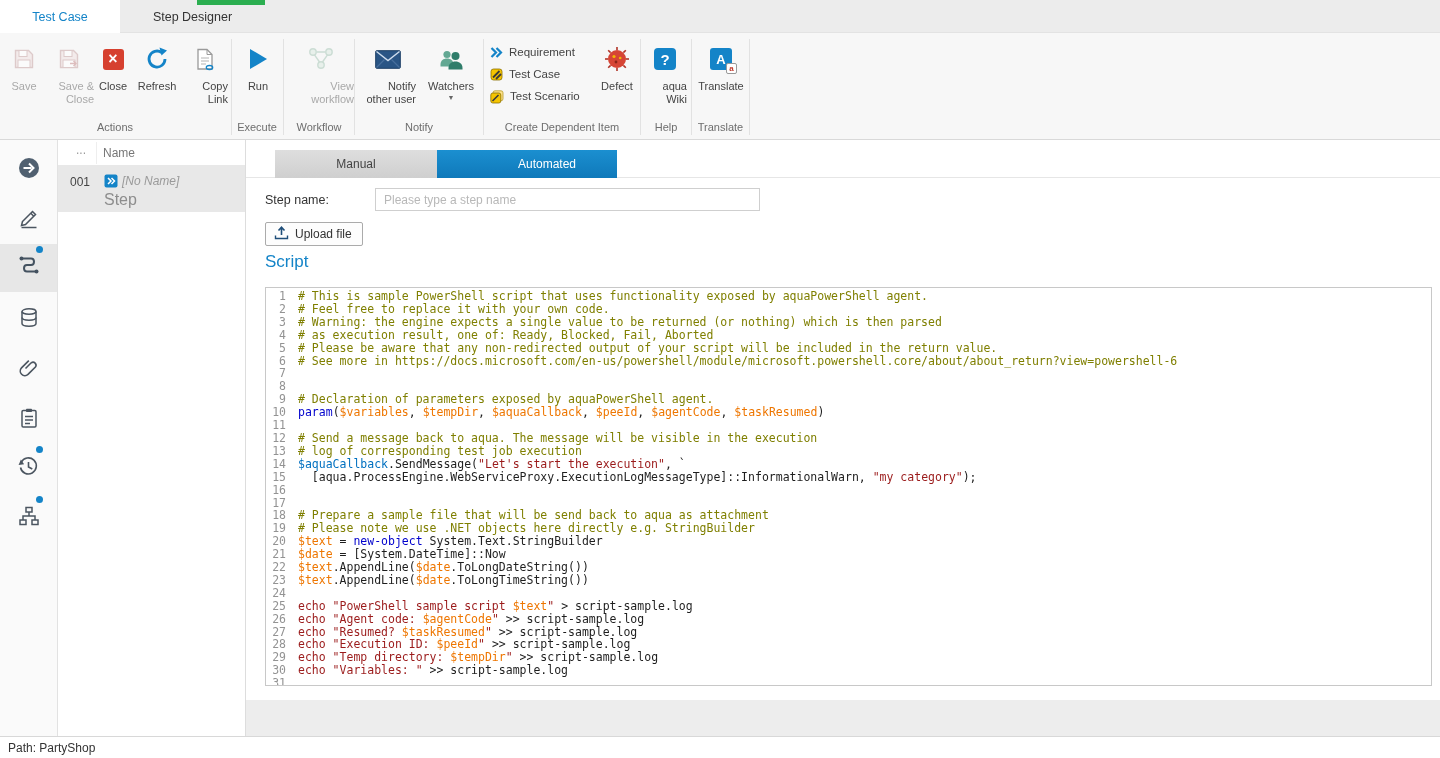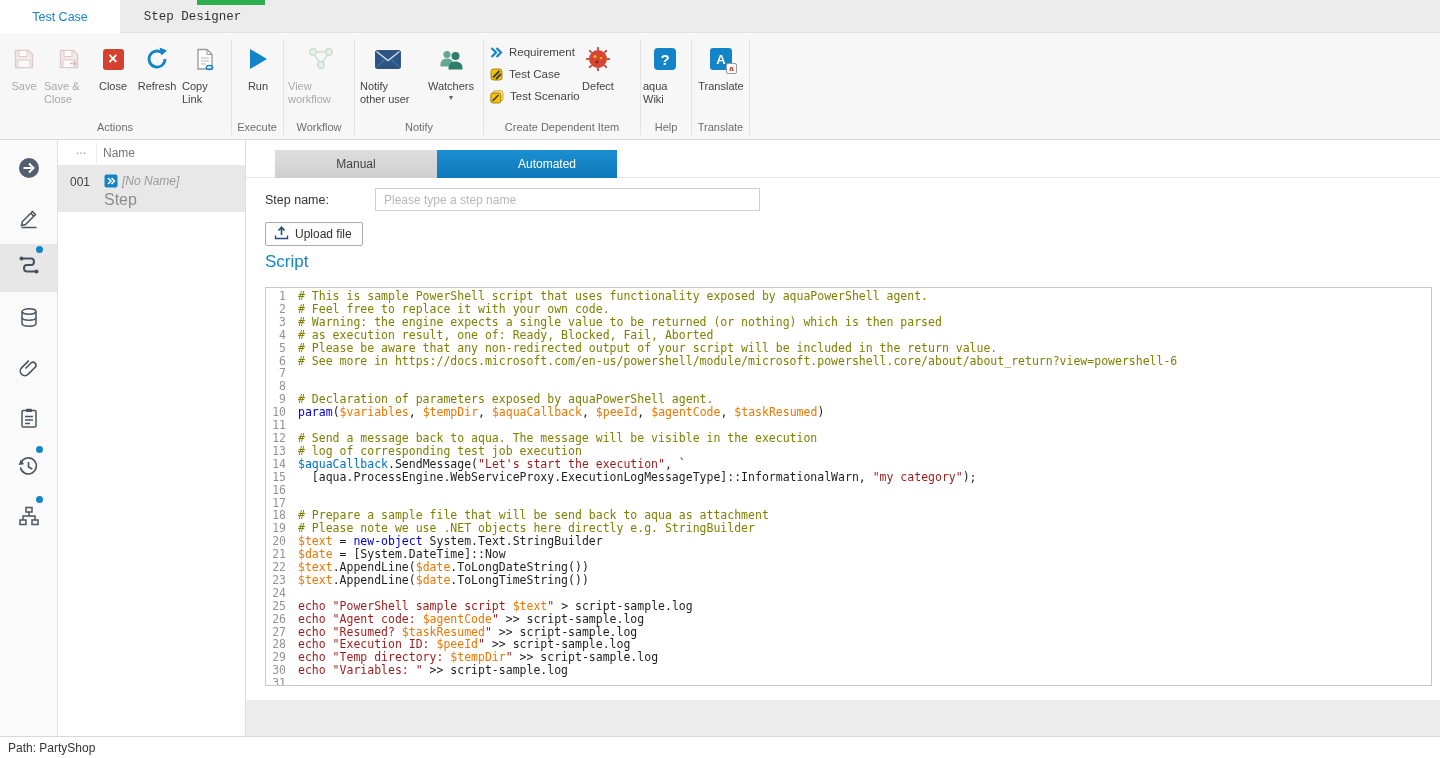--- a/index.html
+++ b/index.html
@@ -4,28 +4,28 @@
 <style>
   * { margin:0; padding:0; box-sizing:border-box; }
   html,body { width:1440px; height:758px; overflow:hidden; }
   body { font-family:"Liberation Sans", sans-serif; background:#fff; color:#333; }
   .screen { position:relative; width:1440px; height:604px; background:#0369a1; }
 
   
   .tabbar { position:absolute; top:0; left:0; width:1440px; height:33px; background:#ececec; border-bottom:1px solid #e3e3e3; }
   .wtab { position:absolute; top:0; height:33px; display:flex; align-items:center; justify-content:center; font-size:12.5px; cursor:default; }
   .wtab.active { left:0; width:120px; background:#fff; color:#1484c8; }
-  .wtab.inactive { left:120px; width:145px; color:#333;font-family:Liberation Mono, monospace; }
+  .wtab.inactive { left:120px; width:145px; color:#333; }
   .green-bar { position:absolute; top:0; left:197px; width:68px; height:5px; background:#2bae50; }
 
   
   .ribbon { position:absolute; top:33px; left:0; width:1440px; height:107px; background:#f7f7f7; border-bottom:1px solid #d9d9d9; }
   .rbtn { position:absolute; top:8px; height:74px; display:flex; flex-direction:column; align-items:center; cursor:default; }
   .rbtn .ric { height:36px; display:flex; align-items:center; justify-content:center; }
-  .rbtn .rlb { font-size:11px; color:#444; text-align:left; line-height:13px; margin-top:3px; }
+  .rbtn .rlb { font-size:11px; color:#444; text-align:right; line-height:13px; margin-top:3px; }
   .rbtn.disabled .rlb { color:#a9a9a9; }
   .rbtn.disabled .ric { opacity:.55; }
   .rcaret { font-size:7px; color:#666; margin-top:1px; }
   .rsep { position:absolute; top:6px; width:1px; height:96px; background:#e2e2e2; }
   .rgl { position:absolute; top:88px; height:14px; font-size:11px; color:#6e6e6e; text-align:center; }
   .dep-item { position:absolute; left:490px; height:20px; display:flex; gap:6px; font-size:11.5px; color:#444; cursor:default; }
 
   .ic-close { width:21px; height:21px; background:#d6402f; border-radius:3px; color:#fff; font-size:16px; font-weight:bold; display:flex; align-items:center; justify-content:center; line-height:1; }
   .ic-run { width:0; height:0; border-left:17px solid #1484c8; border-top:10px solid transparent; border-bottom:10px solid transparent; }
   .ic-wiki { width:22px; height:22px; background:#1484c8; border-radius:4px; color:#fff; font-weight:bold; font-size:15px; display:flex; align-items:center; justify-content:center; }
@@ -216,21 +216,21 @@
     </div>
     <div class="dep-item" style="top:57px;">
       <span><svg width="14" height="14" viewBox="0 0 14 14">
             <rect x="3" y="0.8" width="10" height="10" rx="2" fill="#fde28a" stroke="#b89a2a" stroke-width="0.8"></rect>
             <rect x="0.8" y="3" width="10" height="10" rx="2" fill="#f5c400" stroke="#8a7000" stroke-width="0.8"></rect>
             <path d="M2.5 11 L8.5 5" stroke="#3a3a3a" stroke-width="1.6"></path>
           </svg></span>
       <span>Test Scenario</span>
     </div>
 
-    <div class="rbtn" style="left:576px;width:44px;">
+    <div class="rbtn" style="left:595px;width:44px;">
       <div class="ric">
         <svg width="26" height="26" viewBox="0 0 26 26">
             <g stroke="#b03326" stroke-width="1.6">
               <line x1="13" y1="4" x2="13" y2="1"></line>
               <line x1="6.6" y1="6.6" x2="4.2" y2="4.2"></line>
               <line x1="19.4" y1="6.6" x2="21.8" y2="4.2"></line>
               <line x1="4" y1="13" x2="1" y2="13"></line>
               <line x1="22" y1="13" x2="25" y2="13"></line>
               <line x1="6.6" y1="19.4" x2="4.2" y2="21.8"></line>
               <line x1="19.4" y1="19.4" x2="21.8" y2="21.8"></line>

